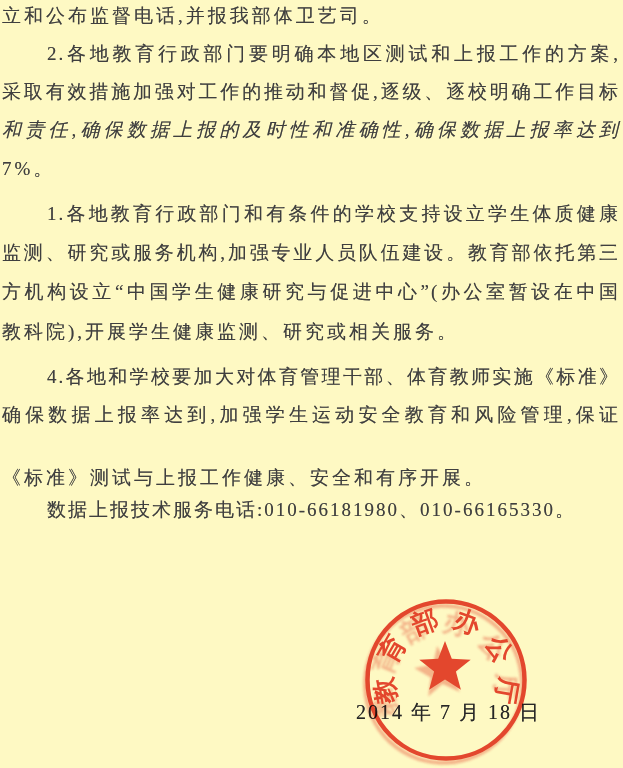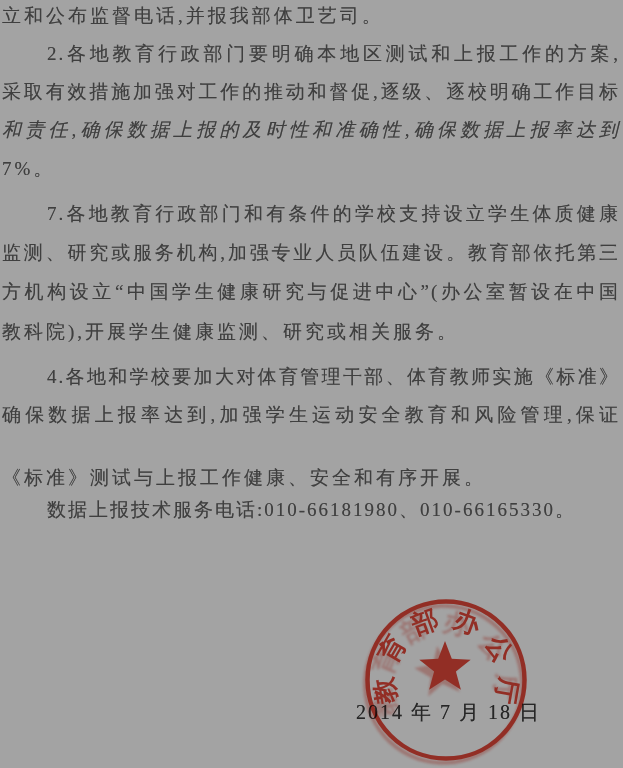--- a/index.html
+++ b/index.html
@@ -5,21 +5,21 @@
   html,body{margin:0;padding:0;}
   body{
     width:623px;height:768px;
     background:#ffffff;
     font-family:"Liberation Serif","DejaVu Serif",serif;
     overflow:hidden;
     position:relative;
   }
   #page{
     position:absolute;left:0;top:0;width:623px;height:768px;
-    background:#a3a3a3;
+    background:#fef9c3;
   }
   .line{
     position:absolute;
     font-size:19px;
     line-height:26px;
     color:#3f3f3f;
     letter-spacing:3px;
     white-space:nowrap;
     text-shadow:0 0 0.4px rgba(70,70,70,.55);
   }
@@ -56,21 +56,21 @@
 <body>
 
 <div id="page">
 
   <div id="doc-body">
       <div class="line" style="top: 3px; left: 2px;">立和公布监督电话,并报我部体卫艺司。</div>
       <div class="line justify" style="top: 41px; left: 47px; width: 573px;">2.各地教育行政部门要明确本地区测试和上报工作的方案,</div>
       <div class="line justify" style="top: 79px; left: 2px; width: 618px;">采取有效措施加强对工作的推动和督促,逐级、逐校明确工作目标</div>
       <div class="line justify" style="top: 117px; left: 2px; width: 618px; font-style: italic;">和责任,确保数据上报的及时性和准确性,确保数据上报率达到</div>
       <div class="line" style="top: 156px; left: 2px;">7%。</div>
-      <div class="line justify" style="top: 201px; left: 47px; width: 573px;">7.各地教育行政部门和有条件的学校支持设立学生体质健康</div>
+      <div class="line justify" style="top: 201px; left: 47px; width: 573px;">1.各地教育行政部门和有条件的学校支持设立学生体质健康</div>
       <div class="line justify" style="top: 240px; left: 2px; width: 618px;">监测、研究或服务机构,加强专业人员队伍建设。教育部依托第三</div>
       <div class="line justify" style="top: 279px; left: 2px; width: 618px;">方机构设立“中国学生健康研究与促进中心”(办公室暂设在中国</div>
       <div class="line" style="top: 319px; left: 2px;">教科院),开展学生健康监测、研究或相关服务。</div>
       <div class="line justify" style="top: 364px; left: 47px; width: 573px;">4.各地和学校要加大对体育管理干部、体育教师实施《标准》</div>
       <div class="line justify" style="top: 402px; left: 2px; width: 618px;">确保数据上报率达到,加强学生运动安全教育和风险管理,保证</div>
       <div class="line" style="top: 441px; left: 2px; margin-top: 24px;">《标准》测试与上报工作健康、安全和有序开展。</div>
       <div class="line tight" style="top: 497px; left: 47px;">数据上报技术服务电话:010-66181980、010-66165330。</div>
     </div>
 
   <div id="issue-date" class="sig">2014 年 7 月 18 日</div>

